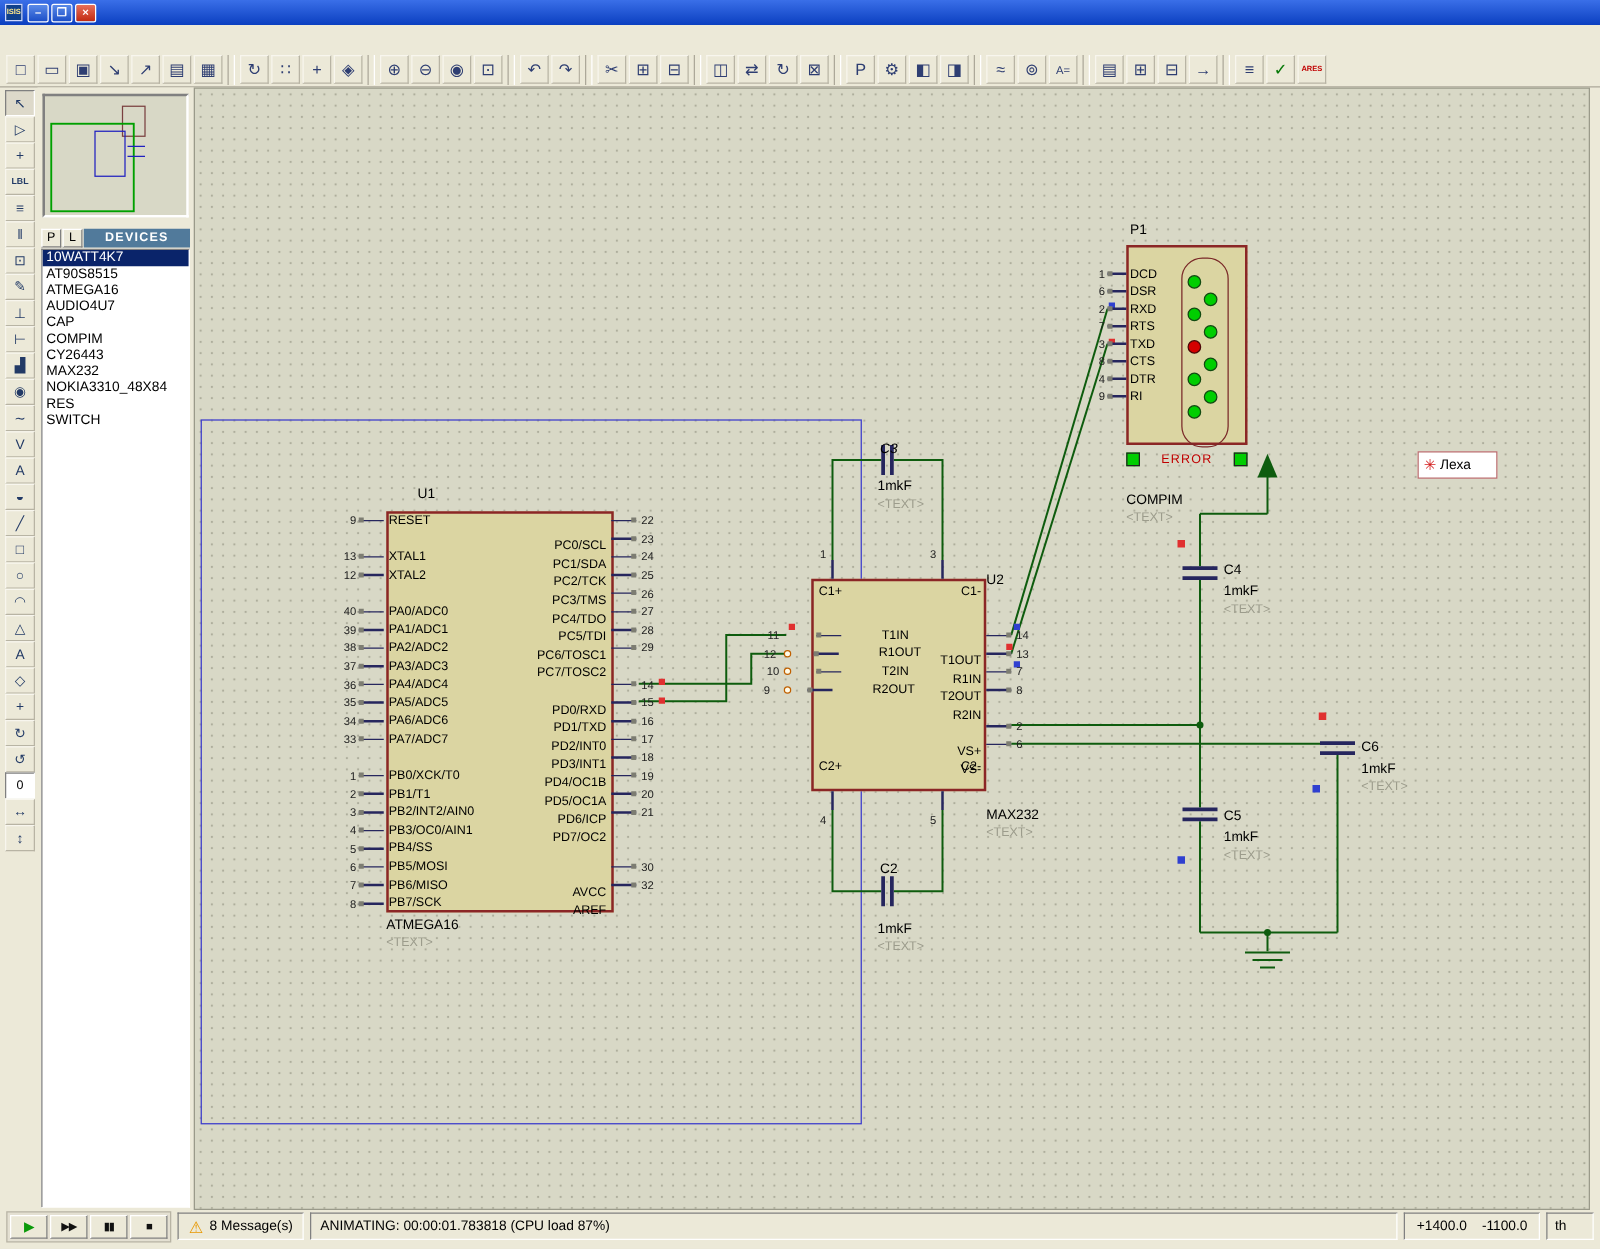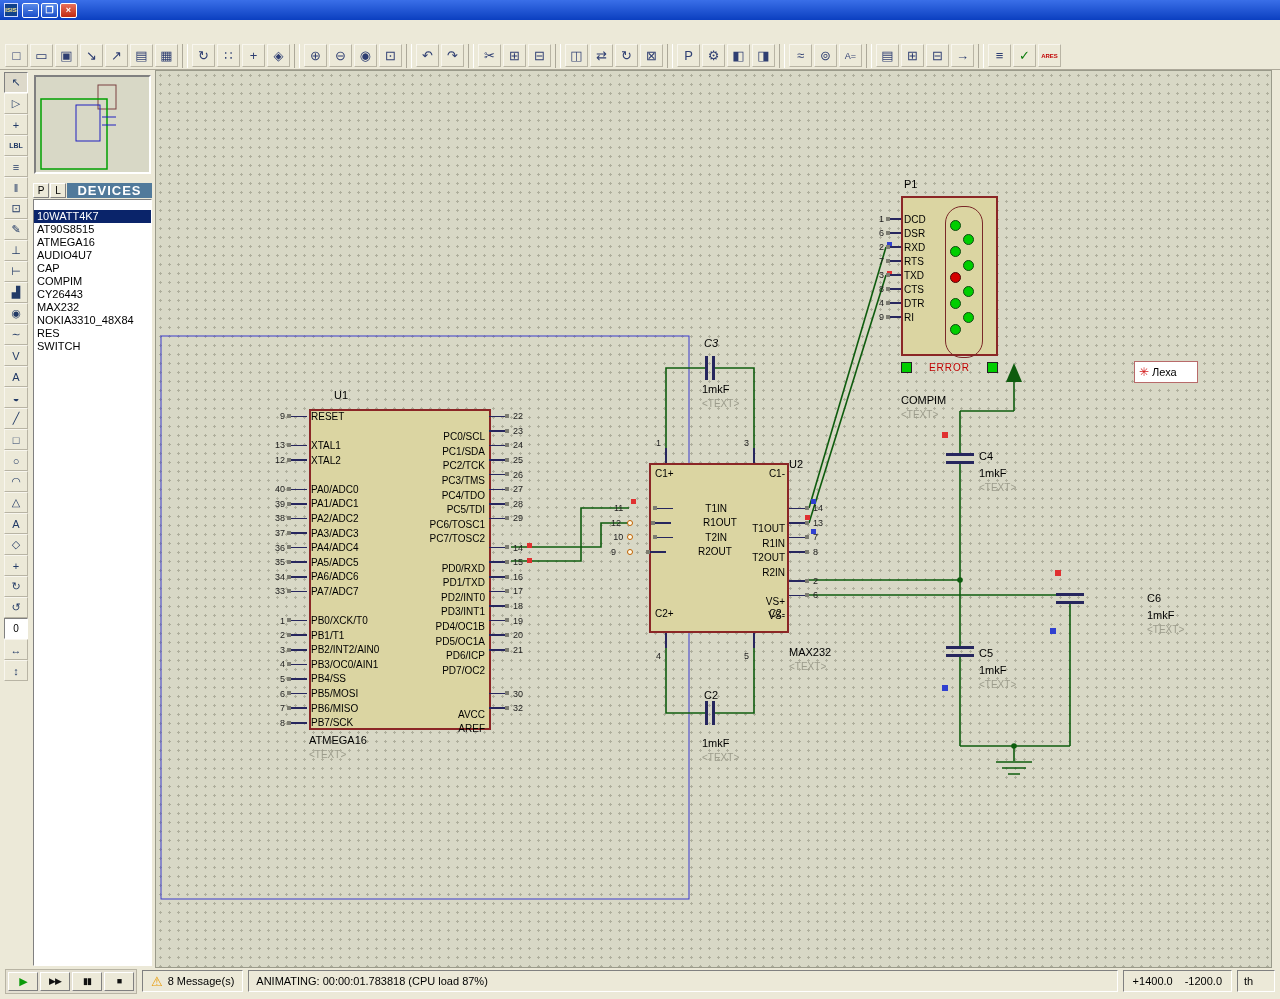--- a/index.html
+++ b/index.html
@@ -44,24 +44,24 @@
   .lt-btn[data-name="wire-label-mode-button"]{font-size:7px;font-weight:bold;}
   .lt-btn[data-name="rotation-angle-display"]{background:#fff;border-color:#808080 #fff #fff #808080;font-size:10px;color:#000;}
 
   
   .side-panel{position:absolute;left:30px;top:70px;width:125px;height:898px;background:#ece9d8;
     display:flex;flex-direction:column;padding:5px 3px 2px 3px;}
   .minimap{width:117px;height:99px;margin:0 auto;background:#d8d8c6;border:2px solid;border-color:#808080 #fff #fff #808080;}
   .devices-bar{display:flex;align-items:center;margin-top:8px;height:16px;gap:1px;}
   .pl-btn{width:16px;height:15px;font-size:10px;display:flex;align-items:center;justify-content:center;
     background:#ece9d8;border:1px solid;border-color:#fff #808080 #808080 #fff;}
-  .devices-header{flex:1;height:15px;background:#517a9b;color:#fff;font-size:13px;font-weight:bold;
+  .devices-header{flex:1;height:15px;background:#517a9b;color:#fff;font-size:10px;font-weight:bold;
     display:flex;align-items:center;justify-content:center;letter-spacing:1px;}
   .device-list{flex:1;margin-top:1px;background:#fff;border:1px solid;border-color:#808080 #fff #fff #808080;
-    font-size:11px;overflow:hidden;padding-top:10px;}
+    font-size:11px;overflow:hidden;padding-top:0;}
   .device-row{height:13px;line-height:13px;padding:0 3px;color:#000;white-space:nowrap;}
   .device-row[data-selected]{background:#0a246a;color:#fff;}
 
   
   .canvas{position:absolute;left:155px;top:70px;width:1117px;height:898px;overflow:hidden;
     background-color:#d8d8c6;
     background-image:radial-gradient(circle,#aeae9c 1px,transparent 1.2px);
     background-size:9px 9px;border:1px solid #9a9a8a;}
   .sheet{position:absolute;left:-155px;top:-70px;width:1280px;height:999px;}
   .sheet svg.wires{position:absolute;left:0;top:0;pointer-events:none;}
@@ -129,28 +129,28 @@
   .led[data-state="red"]{background:#d40000;border-color:#4a0808;}
   .error-strip{position:absolute;left:40px;top:186px;width:97px;display:flex;align-items:center;justify-content:space-between;z-index:3;}
   .status-sq{width:11px;height:11px;background:#00ce00;border:1px solid #222;}
   .error-label{font-size:10px;color:#c00000;letter-spacing:1px;}
   .p1 .val{left:40px;top:218px;}
   .p1 .ph{left:40px;top:233px;}
 
   
   .cap .ref{font-size:11px;}
   .c3{left:690px;top:330px;width:80px;height:80px;}
-  .c3 .ref{left:13px;top:6px;font-style:italic;} .c3 .val{left:11px;top:52px;} .c3 .ph{left:11px;top:67px;}
+  .c3 .ref{left:13px;top:22px;font-style:italic;} .c3 .val{left:11px;top:52px;} .c3 .ph{left:11px;top:67px;}
   .c2cap{left:690px;top:682px;width:80px;height:85px;}
   .c2cap .ref{left:13px;top:6px;} .c2cap .val{left:11px;top:54px;} .c2cap .ph{left:11px;top:69px;}
   .c4{left:930px;top:425px;width:100px;height:70px;}
   .c4 .ref{left:48px;top:24px;} .c4 .val{left:48px;top:41px;} .c4 .ph{left:48px;top:56px;}
   .c5{left:930px;top:618px;width:100px;height:70px;}
   .c5 .ref{left:48px;top:28px;} .c5 .val{left:48px;top:45px;} .c5 .ph{left:48px;top:60px;}
-  .c6{left:1096px;top:565px;width:100px;height:70px;}
+  .c6{left:1038px;top:565px;width:100px;height:70px;}
   .c6 .ref{left:50px;top:26px;} .c6 .val{left:50px;top:43px;} .c6 .ph{left:50px;top:58px;}
 
   
   .annot{position:absolute;left:1133px;top:360px;width:64px;height:22px;background:#fff;
     border:1px solid #b86a6a;display:flex;align-items:center;gap:3px;padding:0 4px;font-size:11px;z-index:4;}
   .annot .flower{color:#d42020;font-size:12px;}
 
   
   .statusbar{position:absolute;left:0;top:968px;width:1280px;height:31px;background:#ece9d8;
     display:flex;align-items:center;gap:5px;padding:2px 5px 7px 5px;font-size:11px;}
@@ -991,20 +991,20 @@
     </div>
     <div class="msg-box" data-name="message-log-button">
       <span class="warn-icon" data-name="warning-icon">⚠</span>
       <span data-name="message-count">8 Message(s)</span>
     </div>
     <div class="status-box" data-name="animation-status">
       <span data-name="animation-status-text">ANIMATING: 00:00:01.783818 (CPU load 87%)</span>
     </div>
     <div class="coord-box" data-name="coordinate-readout">
       <span data-name="coordinate-x">+1400.0</span>
-      <span data-name="coordinate-y">-1200.0</span>
+      <span data-name="coordinate-y">-1100.0</span>
     </div>
     <div class="units-box" data-name="units-readout">
       <span data-name="units-label">th</span>
     </div>
   </div>
 
 </div>
 
 </body></html>

